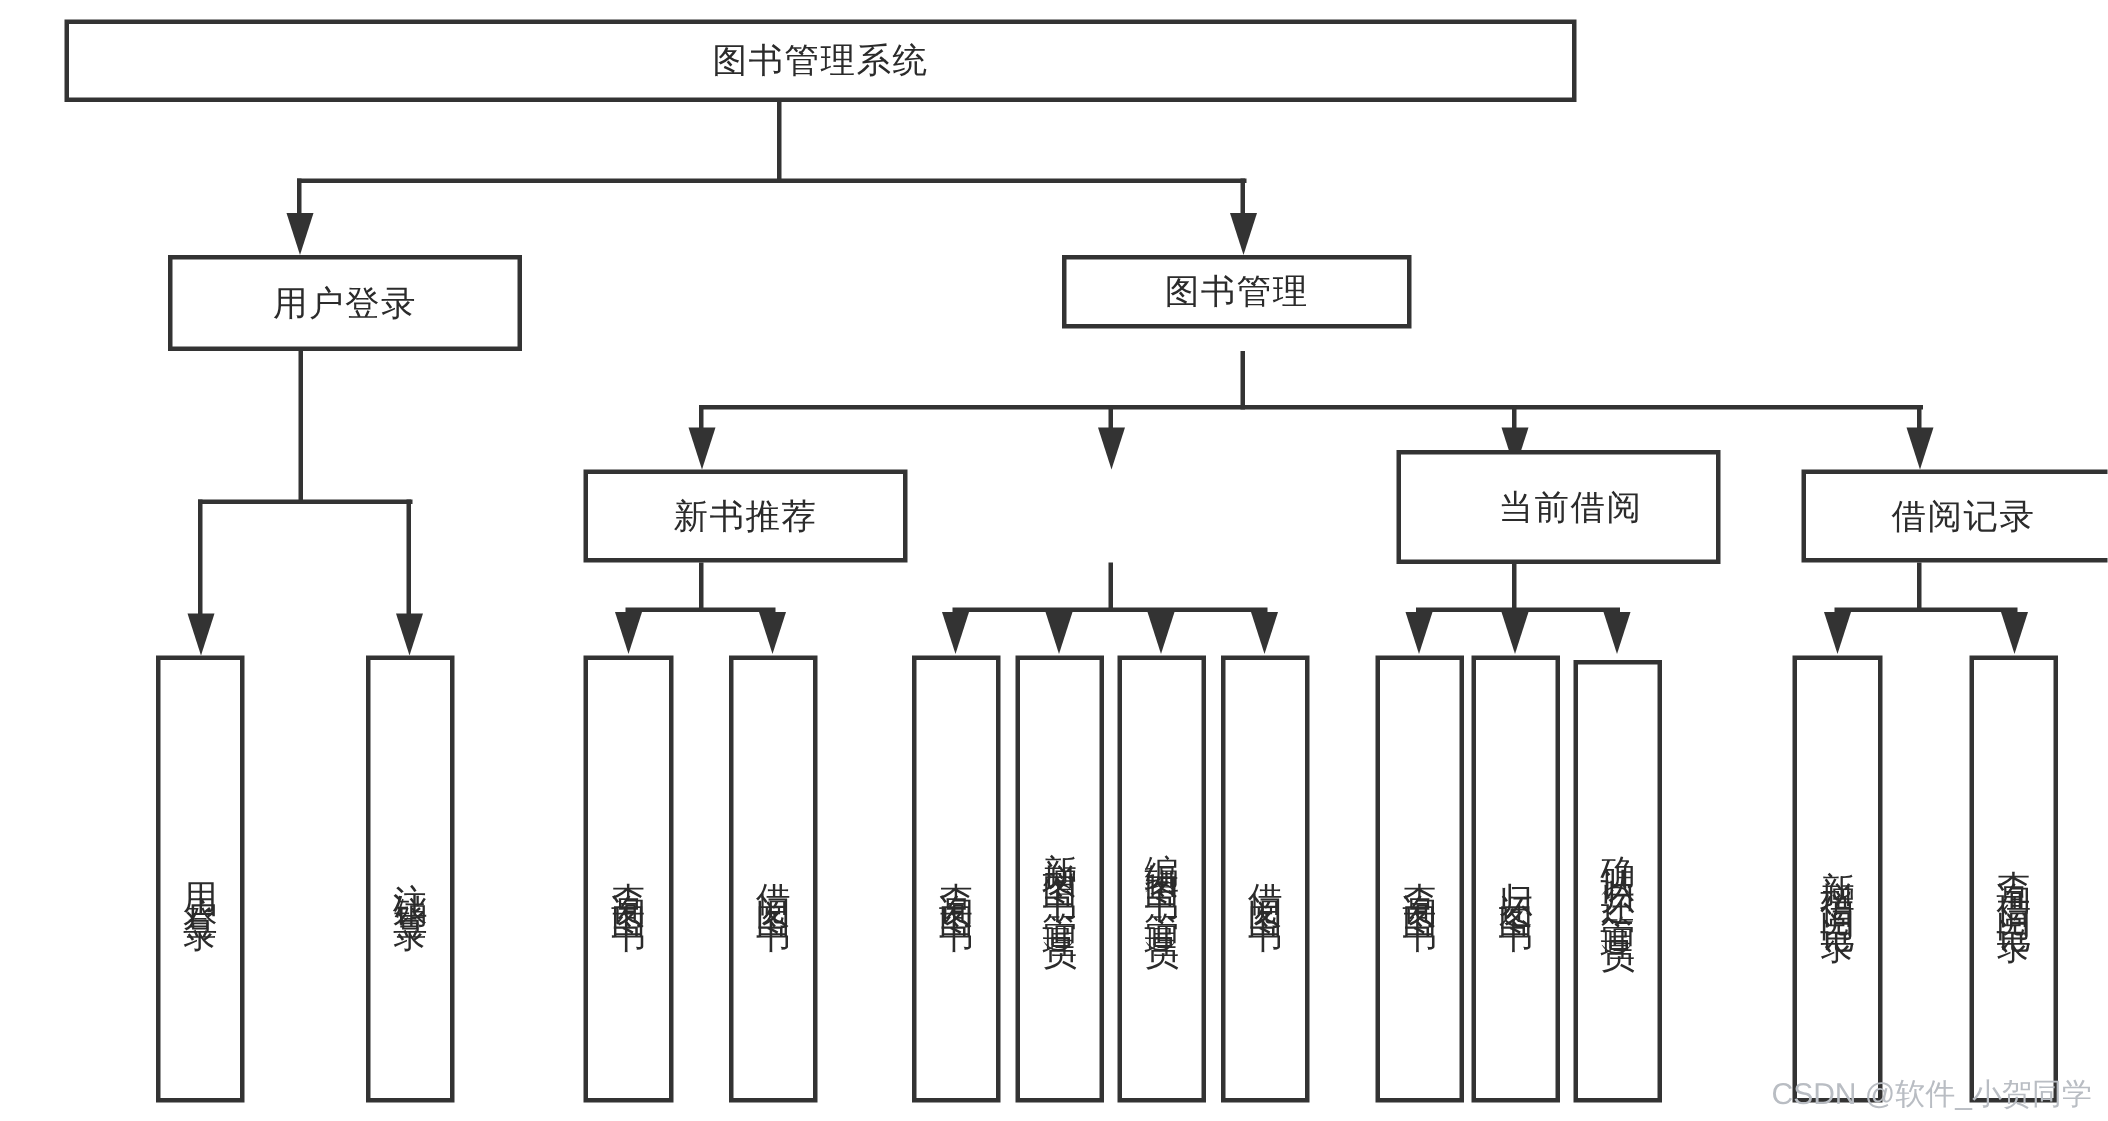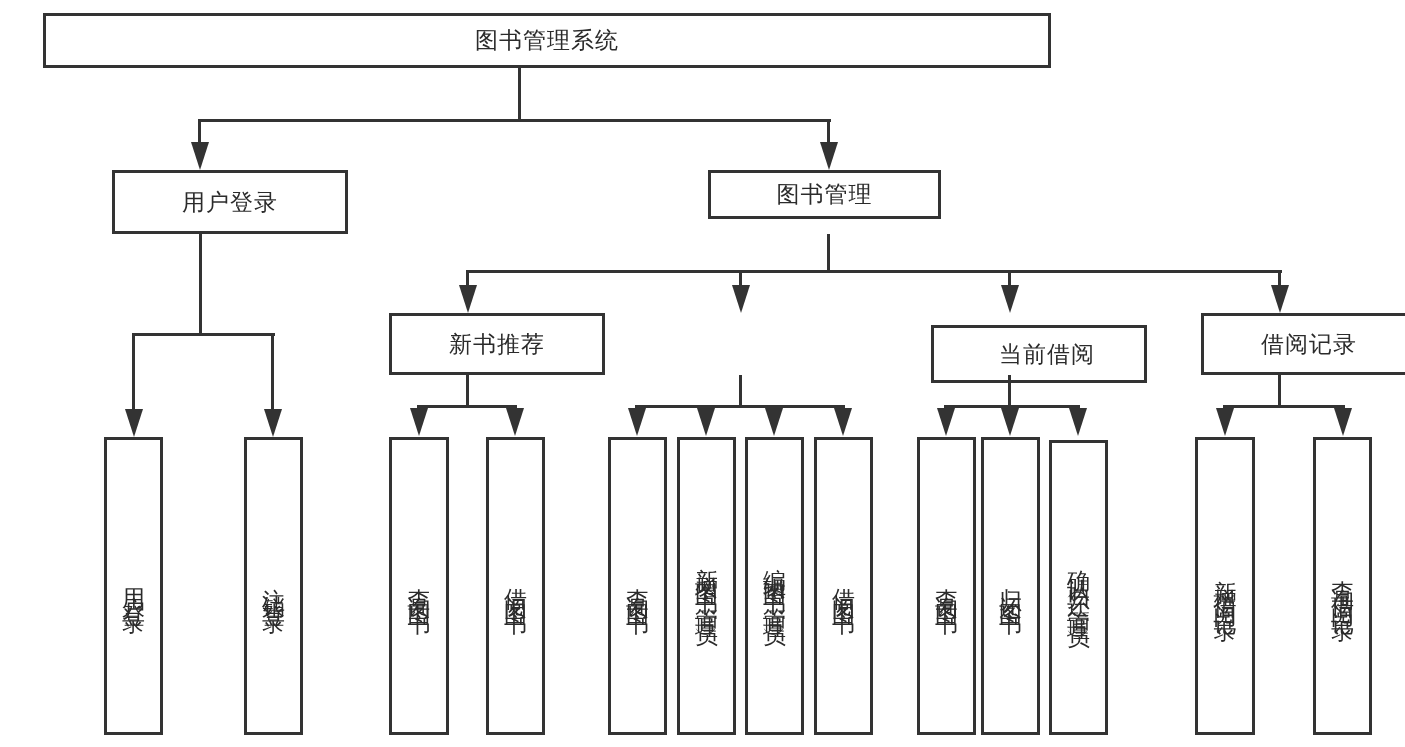--- a/index.html
+++ b/index.html
@@ -88,21 +88,21 @@
   <div class="line" style="left:466px; top:270px; width:3px; height:17px;"></div>
   <div class="arrow" style="left:459px; top:285px;"></div>
   <div class="line" style="left:739px; top:270px; width:3px; height:17px;"></div>
   <div class="arrow" style="left:732px; top:285px;"></div>
   <div class="line" style="left:1008px; top:270px; width:3px; height:17px;"></div>
   <div class="arrow" style="left:1001px; top:285px;"></div>
   <div class="line" style="left:1278px; top:270px; width:3px; height:17px;"></div>
   <div class="arrow" style="left:1271px; top:285px;"></div>
 
   <div class="box hbox" style="left:360px; top:313px; width:216px; height:62px;">新书推荐</div>
-  <div class="box hbox" style="left:902px; top:325px; width:216px; height:58px;padding-left:16px;">当前借阅</div>
+  <div class="box hbox" style="left:902px; top:300px; width:216px; height:76px;padding-left:16px;">当前借阅</div>
   <div class="box hbox" style="left:1172px; top:313px; width:216px; height:62px;">借阅记录</div>
 
   <div class="line" style="left:466px; top:375px; width:3px; height:33px;"></div>
   <div class="line" style="left:417px; top:405px; width:100px; height:3px;"></div>
   <div class="arrow" style="left:410px; top:408px;"></div>
   <div class="arrow" style="left:506px; top:408px;"></div>
 
   <div class="line" style="left:739px; top:375px; width:3px; height:33px;"></div>
   <div class="line" style="left:635px; top:405px; width:210px; height:3px;"></div>
   <div class="arrow" style="left:628px; top:408px;"></div>
@@ -132,14 +132,15 @@
   <div class="box vbox" style="left:745px; top:437px; width:59px; height:298px;">编辑图书（管理员）</div>
   <div class="box vbox" style="left:814px; top:437px; width:59px; height:298px;">借阅图书</div>
 
   <div class="box vbox" style="left:917px; top:437px; width:59px; height:298px;">查询图书</div>
   <div class="box vbox" style="left:981px; top:437px; width:59px; height:298px;">归还图书</div>
   <div class="box vbox" style="left:1049px; top:440px; width:59px; height:295px;">确认归还（管理员）</div>
 
   <div class="box vbox" style="left:1195px; top:437px; width:60px; height:298px;">新增借阅记录</div>
   <div class="box vbox" style="left:1313px; top:437px; width:59px; height:298px;">查询借阅记录</div>
 
+  <div class="watermark" style="left:1181px; top:716px;">CSDN @软件_小贺同学</div>
 
 </div>
 
 </body></html>

